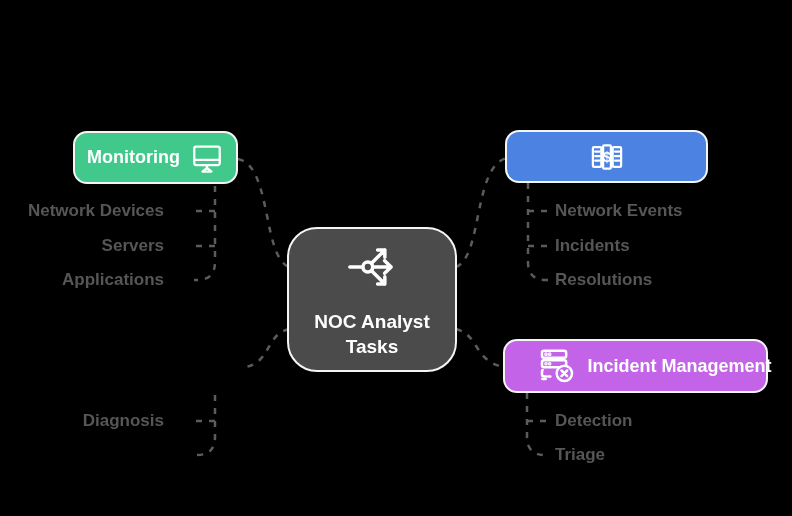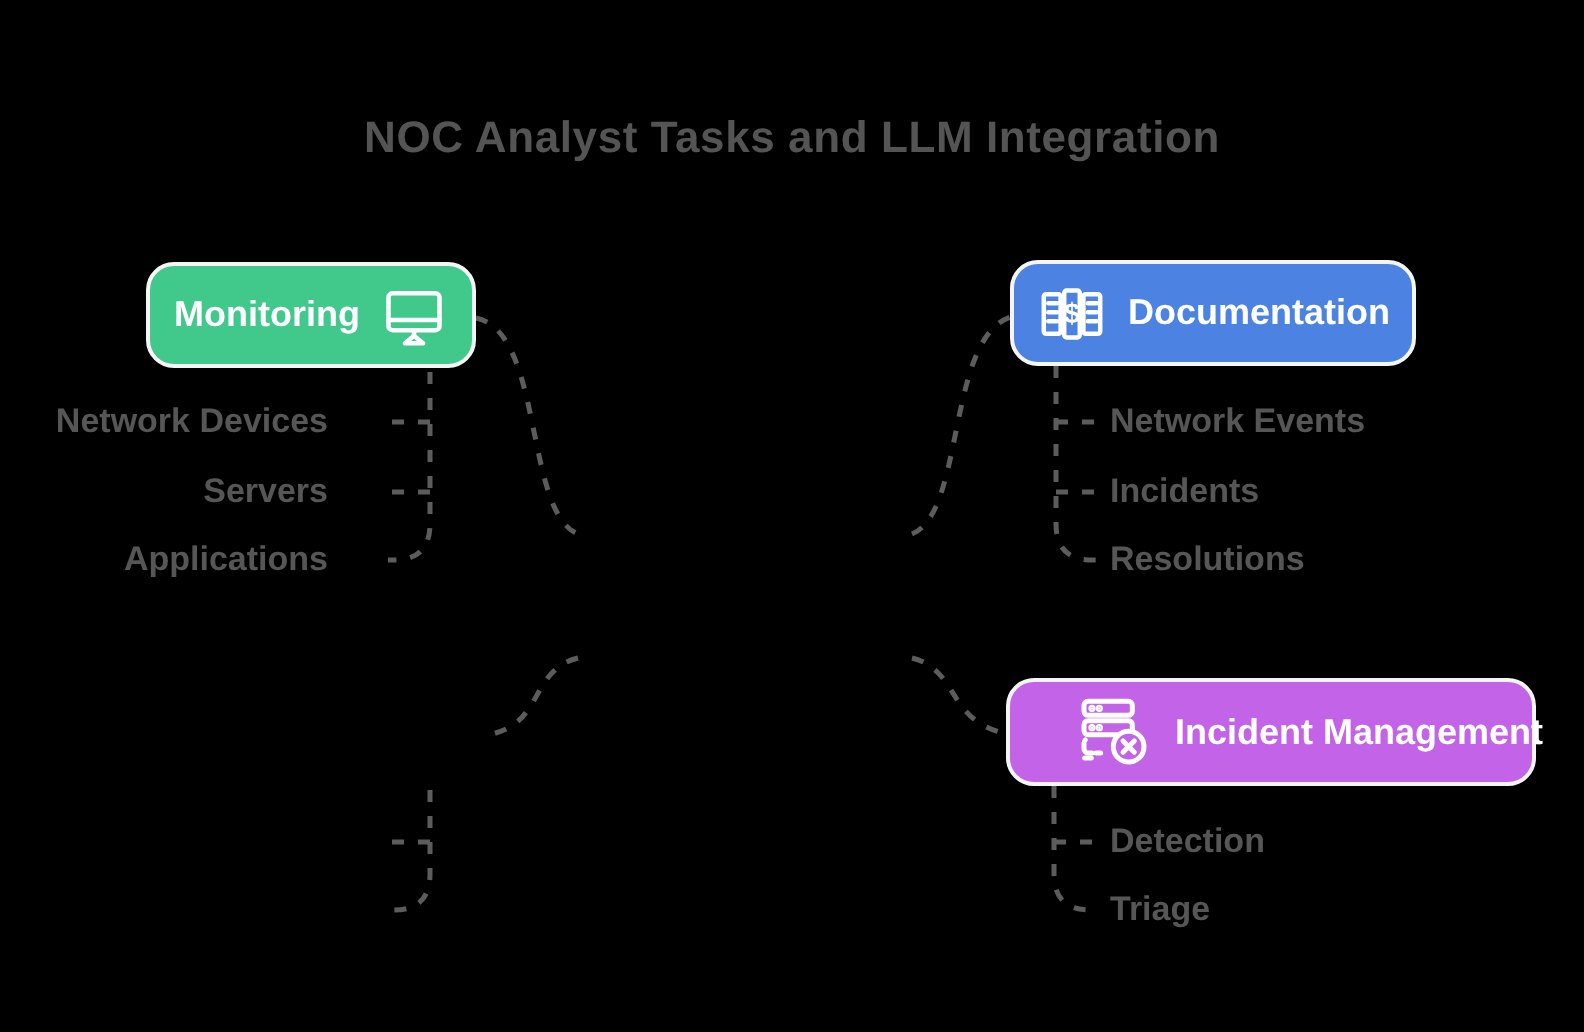--- a/index.html
+++ b/index.html
@@ -56,22 +56,33 @@
     <path class="conn" d="M528 211 L547 211"></path>
     <path class="conn" d="M528 246 L547 246"></path>
 
     <path class="conn" d="M215 395 L215 437 Q215 455 197 455 L194 455"></path>
     <path class="conn" d="M215 421 L196 421"></path>
 
     <path class="conn" d="M527 393 L527 437 Q527 455 545 455 L548 455"></path>
     <path class="conn" d="M527 421 L546 421"></path>
   </svg>
 
-  <div class="diagram-title">NOC Analyst Tasks and LLM Integration</div>
 
+  <div class="center-node" style="background-color: rgb(75, 75, 75);">
+    <span class="icon">
+      <svg width="56" height="56" viewBox="0 0 24 24" fill="none" stroke="#ffffff" stroke-width="1.5" stroke-linecap="round" stroke-linejoin="round">
+        <line x1="2.5" y1="12" x2="8" y2="12"></line>
+        <circle cx="10.2" cy="12" r="2.1"></circle>
+        <path d="M12.5 12 H20.2 M17.4 9.3 L20.2 12 L17.4 14.7"></path>
+        <path d="M11.8 10.4 L17.5 4.7 M14.4 4.7 H17.5 V7.8"></path>
+        <path d="M11.8 13.6 L17.5 19.3 M14.4 19.3 H17.5 V16.2"></path>
+      </svg>
+    </span>
+    <span class="label">NOC Analyst Tasks</span>
+  </div>
 
   <div class="node" id="node-monitoring" style="background-color: rgb(65, 201, 140);">
     <span>Monitoring</span>
     <span class="icon">
       <svg width="34" height="34" viewBox="0 0 24 24" fill="none" stroke="#ffffff" stroke-width="1.6" stroke-linecap="round" stroke-linejoin="round">
         <rect x="3" y="4" width="18" height="13" rx="1.4"></rect>
         <line x1="3" y1="13.4" x2="21" y2="13.4"></line>
         <line x1="12" y1="17" x2="12" y2="19"></line>
         <path d="M12 19 L8.8 21.6 H15.2 L12 19 Z"></path>
       </svg>
@@ -86,21 +97,20 @@
         <line x1="4.1" y1="11.4" x2="7" y2="11.4"></line>
         <line x1="4.1" y1="14.4" x2="7" y2="14.4"></line>
         <rect x="15.8" y="5.4" width="5.6" height="13.2" rx="0.8"></rect>
         <line x1="17.3" y1="8.4" x2="20.2" y2="8.4"></line>
         <line x1="17.3" y1="11.4" x2="20.2" y2="11.4"></line>
         <line x1="17.3" y1="14.4" x2="20.2" y2="14.4"></line>
         <rect x="9.4" y="4.2" width="5.2" height="15.6" rx="0.8"></rect>
         <text x="12" y="15" font-size="9.5" font-weight="bold" fill="#ffffff" stroke="none" text-anchor="middle" font-family="Liberation Sans, sans-serif">$</text>
       </svg>
     </span>
-    <span>Documentation</span>
   </div>
 
 
   <div class="node" id="node-incident" style="background-color: rgb(194, 99, 232); padding-left: 38px;">
     <span class="icon">
       <svg width="40" height="40" viewBox="0 0 24 24" fill="none" stroke="#ffffff" stroke-width="1.5" stroke-linecap="round" stroke-linejoin="round">
         <rect x="3" y="2.8" width="14.5" height="4.2" rx="1.2"></rect>
         <circle cx="5.4" cy="4.9" r="0.35" fill="#ffffff"></circle>
         <circle cx="7.6" cy="4.9" r="0.35" fill="#ffffff"></circle>
         <rect x="3" y="8.6" width="14.5" height="4.2" rx="1.2"></rect>
@@ -117,17 +127,18 @@
   </div>
 
   <div class="child-label align-right" style="top:199px;">Network Devices</div>
   <div class="child-label align-right" style="top:234px;">Servers</div>
   <div class="child-label align-right" style="top:268px;">Applications</div>
 
   <div class="child-label align-left" style="top:199px;">Network Events</div>
   <div class="child-label align-left" style="top:234px;">Incidents</div>
   <div class="child-label align-left" style="top:268px;">Resolutions</div>
 
+  <div class="child-label align-right" style="top:409px;">Diagnosis</div>
 
   <div class="child-label align-left" style="top:409px;">Detection</div>
   <div class="child-label align-left" style="top:443px;">Triage</div>
 
 </div>
 
 </body></html>

